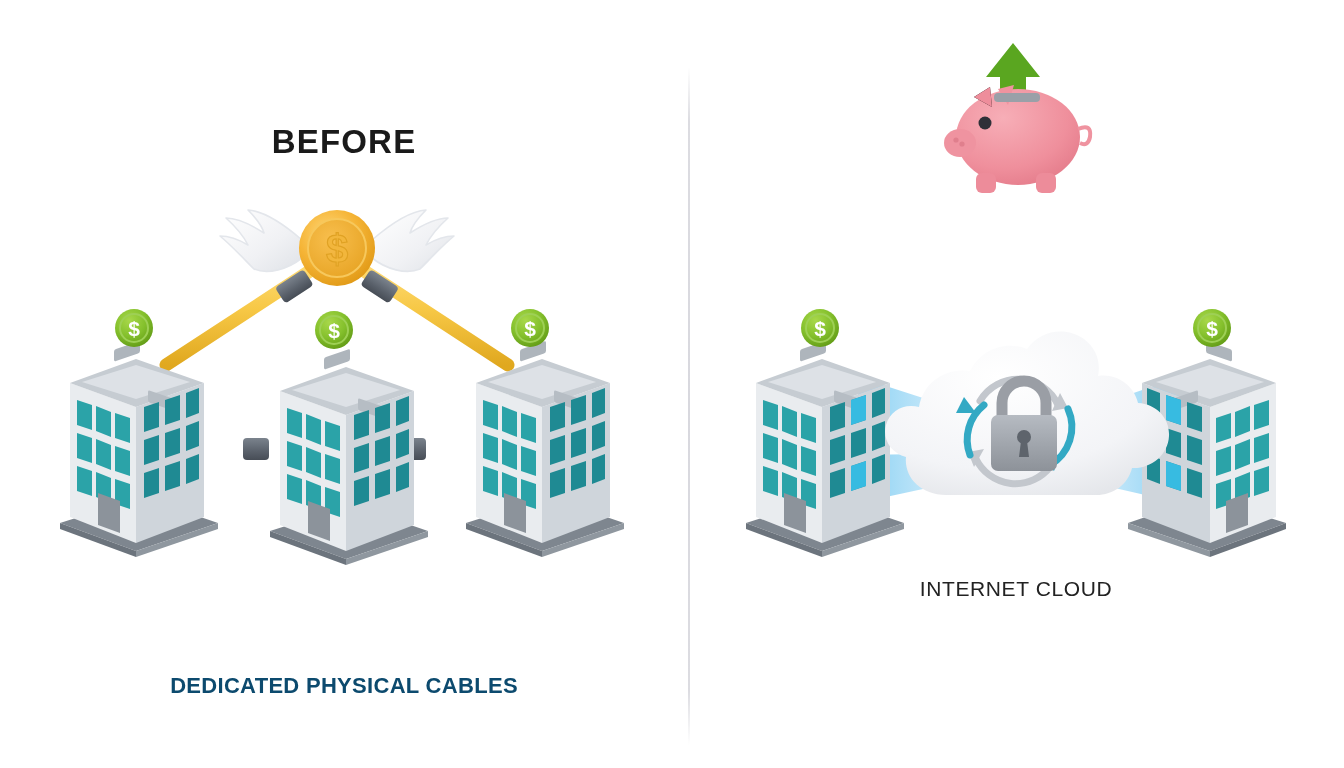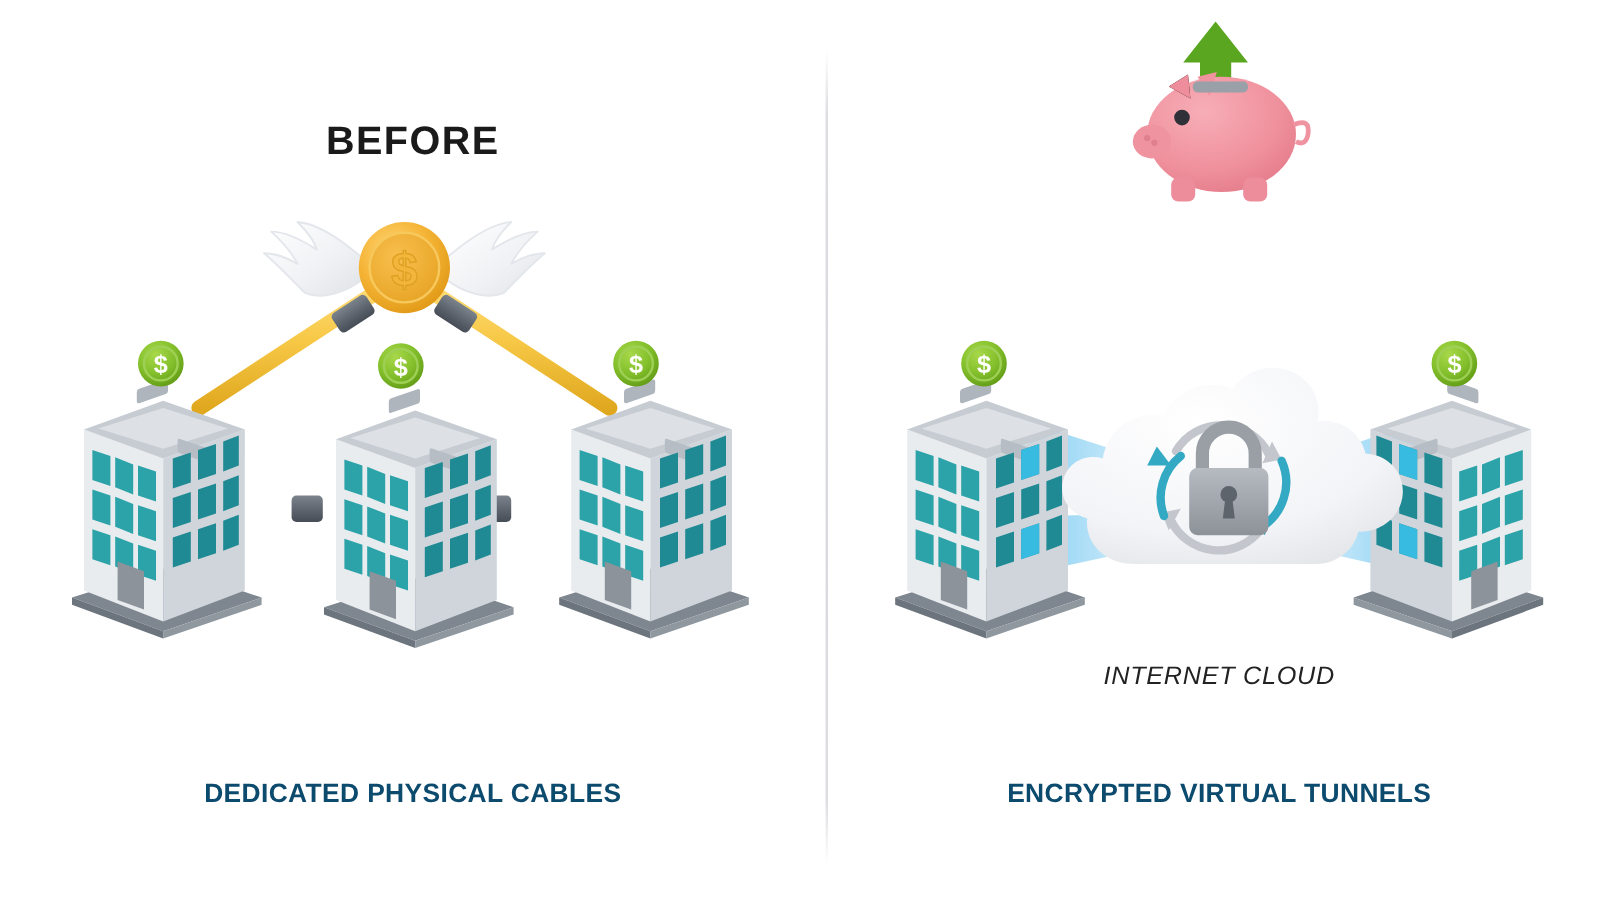--- a/index.html
+++ b/index.html
@@ -1,40 +1,40 @@
 <!DOCTYPE html>
 <html><head>
 <meta charset="utf-8">
 <style>
   html,body{margin:0;padding:0;}
   body{
     width:1344px;height:768px;background:#ffffff;
     font-family:"Liberation Sans", sans-serif;
     overflow:hidden;position:relative;
   }
-  .stage{position:absolute;inset:0;}
+  .stage{position:absolute;inset:0;margin-top:25px;}
   .divider{
     position:absolute;left:688px;top:42px;width:2px;height:678px;
     background:linear-gradient(to bottom,#ffffff 0%,#dcdce1 8%,#d8d8de 50%,#dcdce1 92%,#ffffff 100%);
     border-radius:1px;
   }
   .panel{position:absolute;top:0;height:768px;}
   .panel-before{left:0;width:688px;}
   .panel-after{left:688px;width:656px;}
   .title{
     position:absolute;top:98px;width:100%;text-align:center;
     font-size:33px;font-weight:bold;color:#1a1a1a;letter-spacing:1.2px;
   }
   .caption{
     position:absolute;top:648px;width:100%;text-align:center;
     font-size:22px;font-weight:bold;color:#0c4a6e;letter-spacing:.3px;
   }
   .cloud-label{
     position:absolute;top:552px;width:100%;text-align:center;
-    font-size:21px;font-weight:400;color:#222222;letter-spacing:.6px;font-style:italic;
+    font-size:21px;font-weight:400;color:#222222;letter-spacing:.6px;
   }
   .art{position:absolute;}
   svg{display:block;overflow:visible;}
 </style>
 </head>
 <body>
 
 <div class="stage">
 
   <div class="divider"></div>
@@ -256,21 +256,20 @@
           <circle cx="72" cy="-27" r="14" fill="none" stroke="#9ed055" stroke-width="2"></circle>
           <text x="72" y="-19" text-anchor="middle" font-family="'Liberation Sans', sans-serif" font-size="21" font-weight="bold" fill="#ffffff">$</text>
         </g>
       </g>
     </svg>
   </div>
 
   <div class="panel panel-after">
     <div class="title">AFTER</div>
     <div class="cloud-label">INTERNET CLOUD</div>
-    <div class="caption">ENCRYPTED VIRTUAL TUNNELS</div>
   </div>
 
   <div class="art" style="left:688px;top:0;">
     <svg width="656" height="620" viewBox="0 0 656 620">
       <defs>
         <linearGradient id="tunL" x1="0" y1="0" x2="1" y2="0">
           <stop offset="0%" stop-color="#7fcdf2" stop-opacity=".95"></stop>
           <stop offset="100%" stop-color="#cfeafb" stop-opacity=".55"></stop>
         </linearGradient>
         <linearGradient id="tunR" x1="1" y1="0" x2="0" y2="0">

